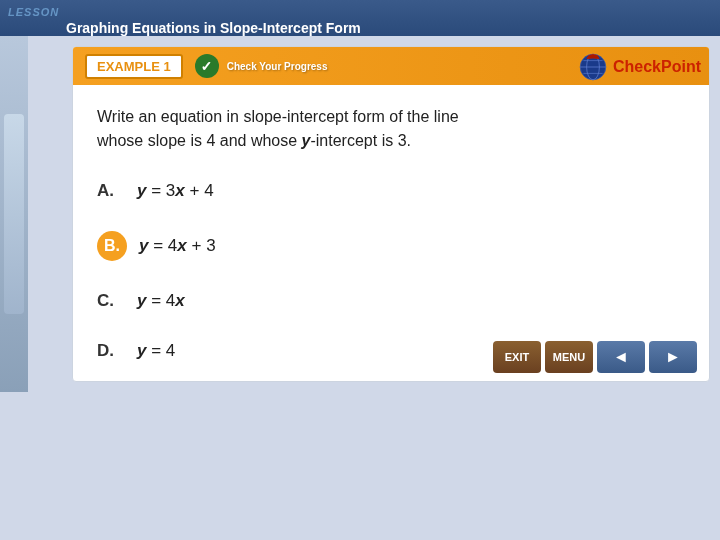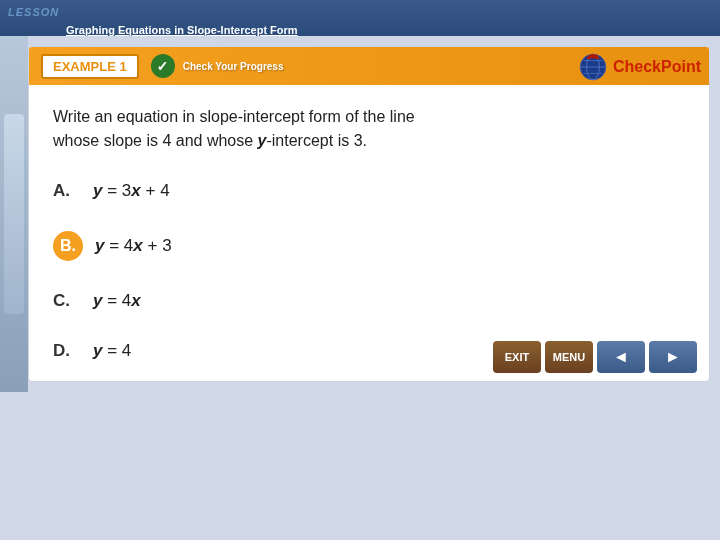--- a/index.html
+++ b/index.html
@@ -30,31 +30,31 @@
       letter-spacing: 1px;
       opacity: 0.7;
       position: absolute;
       left: 8px;
       top: 6px;
       font-style: italic;
     }
 
     .top-bar-title {
       color: white;
-      font-size: 11px;
+      font-size: 14px;
       font-weight: bold;
       margin-left: 50px;
-      text-decoration: underline;
     }
 
     
     .main-area {
       display: flex;
       height: 356px;
       position: relative;
+      gap: 44px;
     }
 
     
     .left-sidebar {
       width: 28px;
       background: linear-gradient(180deg, #b8c8dc 0%, #8aa0b8 100%);
       position: relative;
       display: flex;
       align-items: center;
       justify-content: center;

